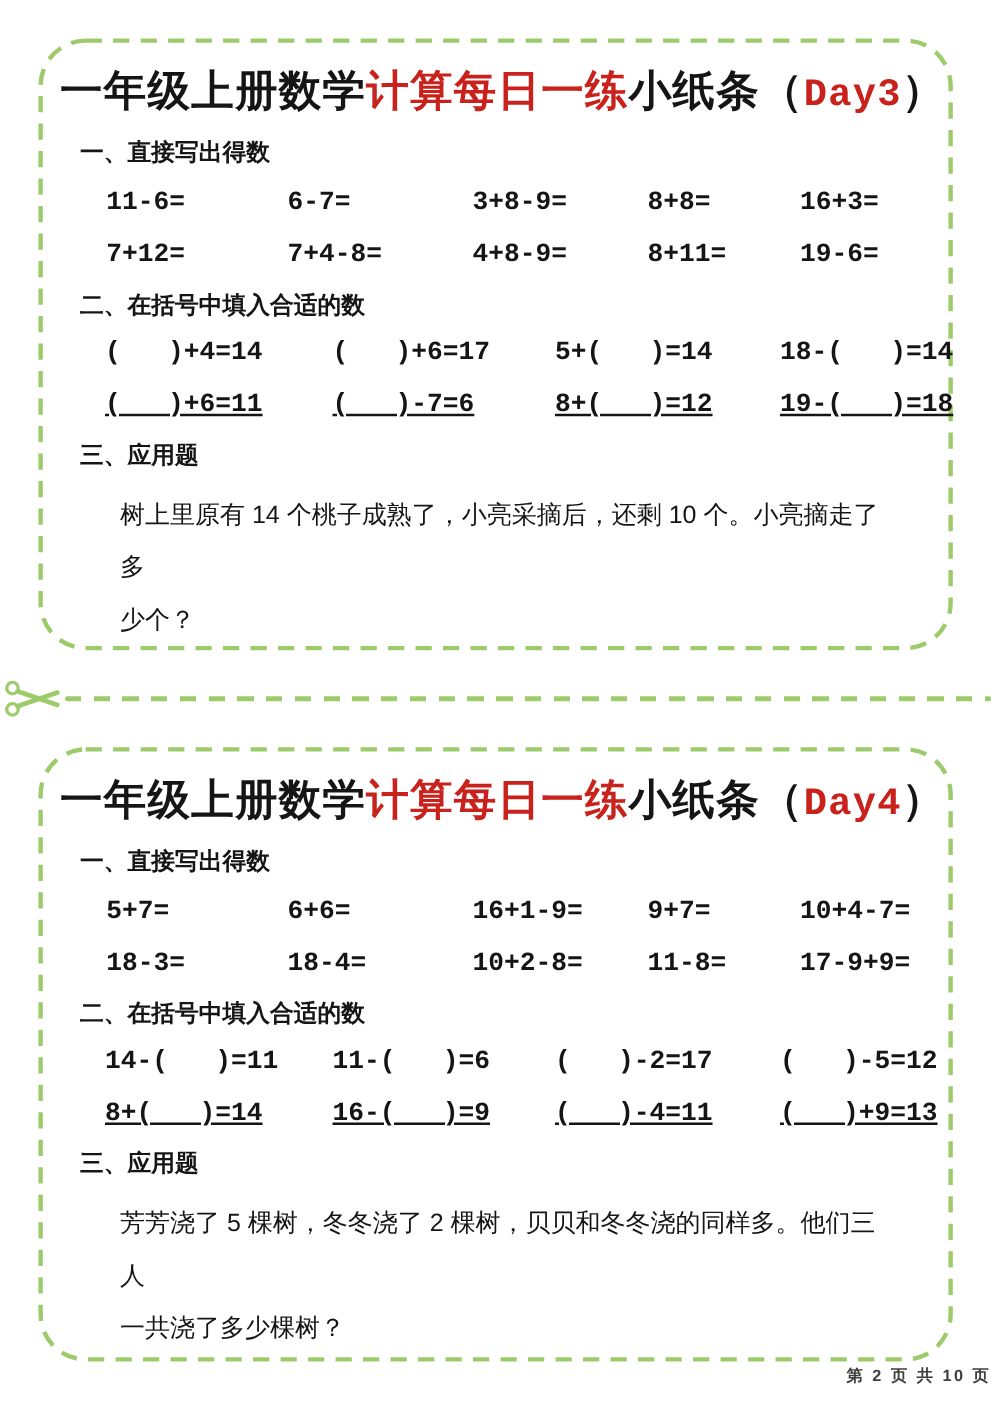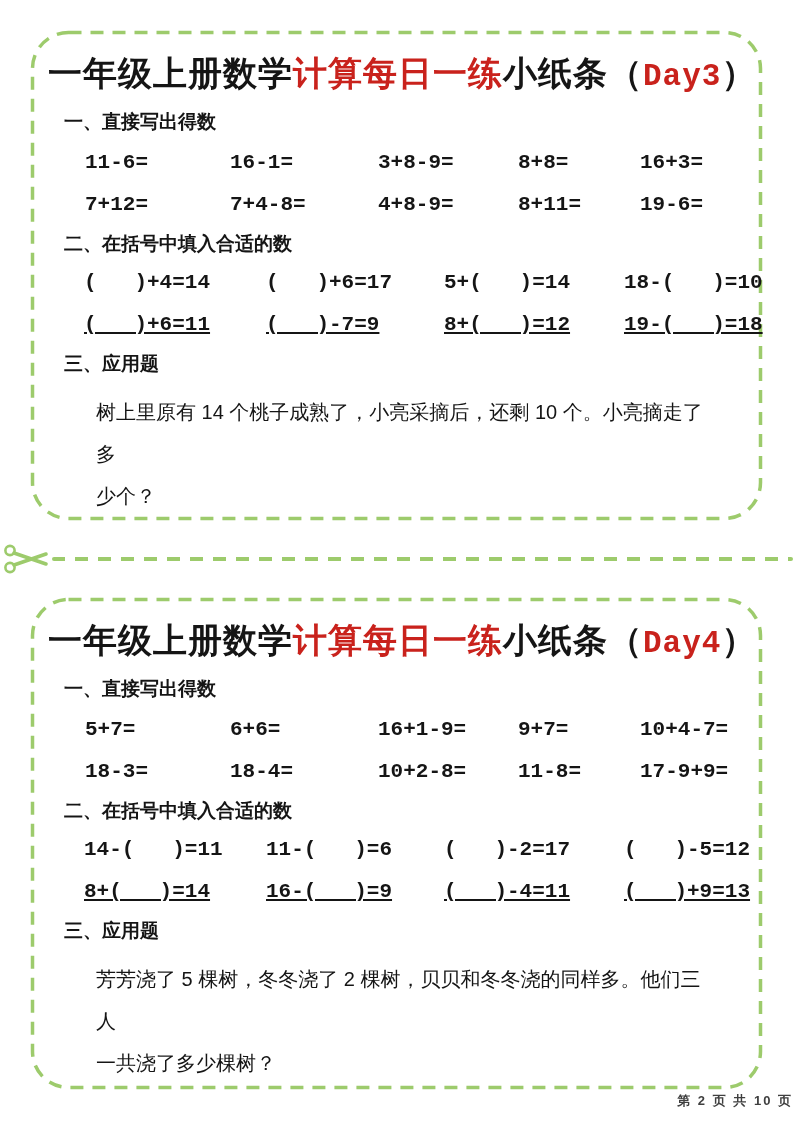--- a/index.html
+++ b/index.html
@@ -117,43 +117,43 @@
 <section class="card card-day3">
   <svg class="card-border" viewBox="0 0 733 491" aria-hidden="true">
     <rect x="2.5" y="2.5" width="728" height="486" rx="36" fill="none" stroke="#9dcb6c" stroke-width="3.5" stroke-dasharray="13 9"></rect>
   </svg>
   <div class="card-content">
     <h1 class="title"><span>一年级上册数学</span><span class="red">计算每日一练</span><span>小纸条（</span><span class="day-label">Day3</span><span>）</span></h1>
 
     <div class="sec-heading">一、直接写出得数</div>
     <div class="row row-oral">
       <span class="expr">11-6=</span>
-      <span class="expr">16-1=</span>
+      <span class="expr">6-7=</span>
       <span class="expr">3+8-9=</span>
       <span class="expr">8+8=</span>
       <span class="expr">16+3=</span>
     </div>
     <div class="row row-oral second">
       <span class="expr">7+12=</span>
       <span class="expr">7+4-8=</span>
       <span class="expr">4+8-9=</span>
       <span class="expr">8+11=</span>
       <span class="expr">19-6=</span>
     </div>
 
     <div class="sec-heading">二、在括号中填入合适的数</div>
     <div class="row row-fill">
       <span class="expr">(   )+4=14</span>
       <span class="expr">(   )+6=17</span>
       <span class="expr">5+(   )=14</span>
-      <span class="expr">18-(   )=10</span>
+      <span class="expr">18-(   )=14</span>
     </div>
     <div class="row row-fill second">
       <span class="expr">(   )+6=11</span>
-      <span class="expr">(   )-7=9</span>
+      <span class="expr">(   )-7=6</span>
       <span class="expr">8+(   )=12</span>
       <span class="expr">19-(   )=18</span>
     </div>
 
     <div class="sec-heading">三、应用题</div>
     <div class="problem">
       <div>树上里原有 14 个桃子成熟了，小亮采摘后，还剩 10 个。小亮摘走了多</div>
       <div>少个？</div>
     </div>
   </div>

